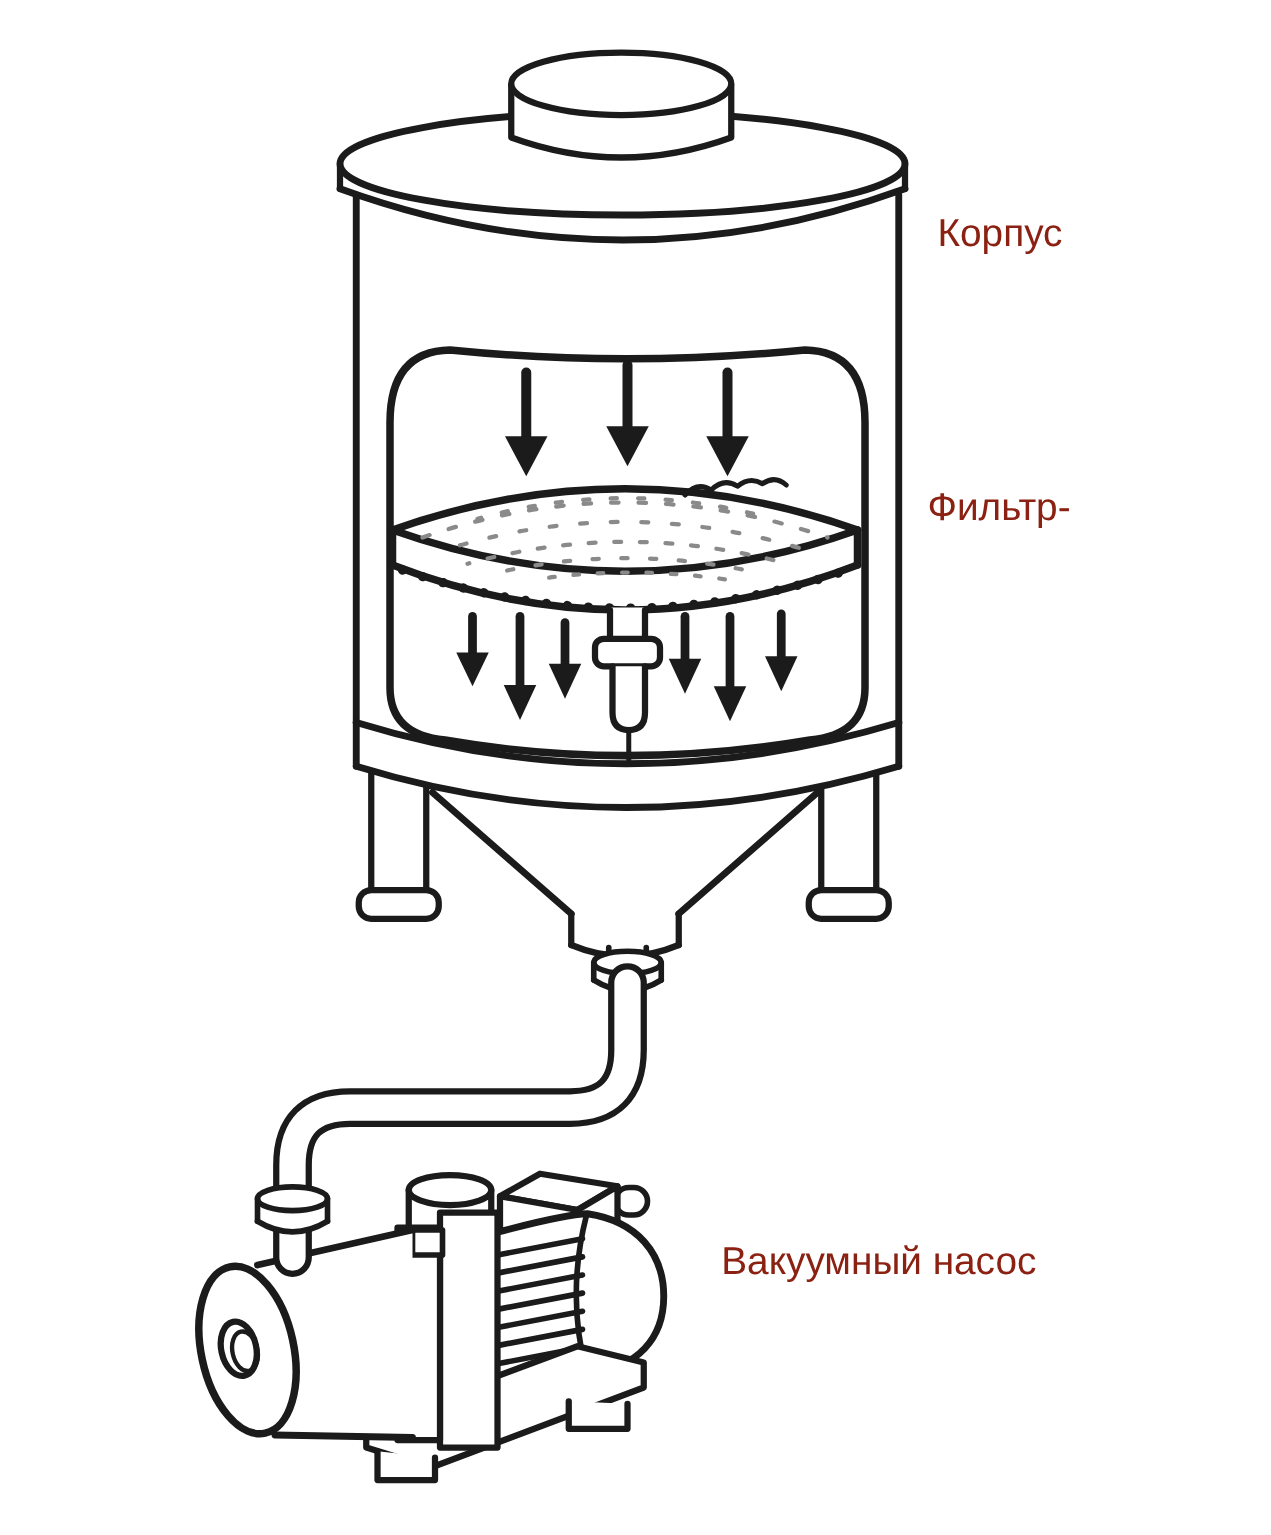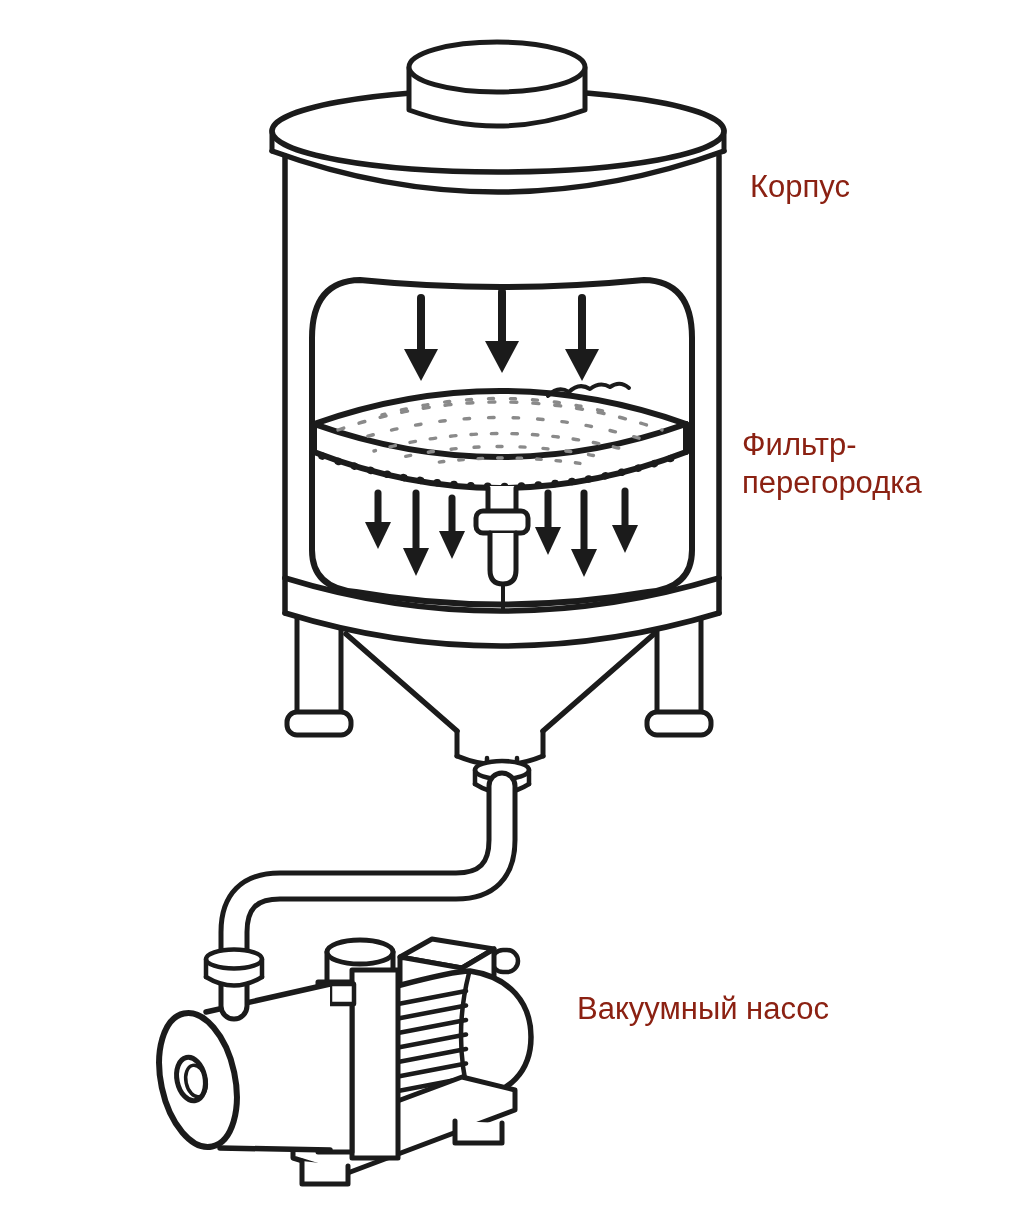--- a/index.html
+++ b/index.html
@@ -12,21 +12,21 @@
   }
   .drawing{position:absolute;left:0;top:0;}
   .lbl{
     position:absolute;
     color:#8B2112;
     font-size:31px;
     line-height:38px;
     white-space:nowrap;
   }
   #lbl-housing{left:750px;top:168px;}
-  #lbl-filter{left:742px;top:426px;}
+  #lbl-filter{left:742px;top:387px;}
   #lbl-pump{left:577px;top:990px;}
 </style>
 </head>
 <body>
 
 <div class="stage">
 
   <svg class="drawing" width="1017" height="1228" viewBox="0 0 1017 1228" fill="none" stroke="#1b1b1b" stroke-linecap="round" stroke-linejoin="round">
 
     <defs>
@@ -208,18 +208,17 @@
       <path d="M206,959 L206,977" stroke-width="4.5"></path>
       <path d="M262,959 L262,977" stroke-width="4.5"></path>
       <path d="M206,977 Q234,994 262,977" stroke-width="4.5"></path>
     </g>
   </svg>
 
   <div class="lbl" id="lbl-housing">Корпус</div>
 
   <div class="lbl" id="lbl-filter">
     <div>Фильтр-</div>
-    <div>перегородка</div>
   </div>
 
   <div class="lbl" id="lbl-pump">Вакуумный насос</div>
 
 </div>
 
 </body></html>

